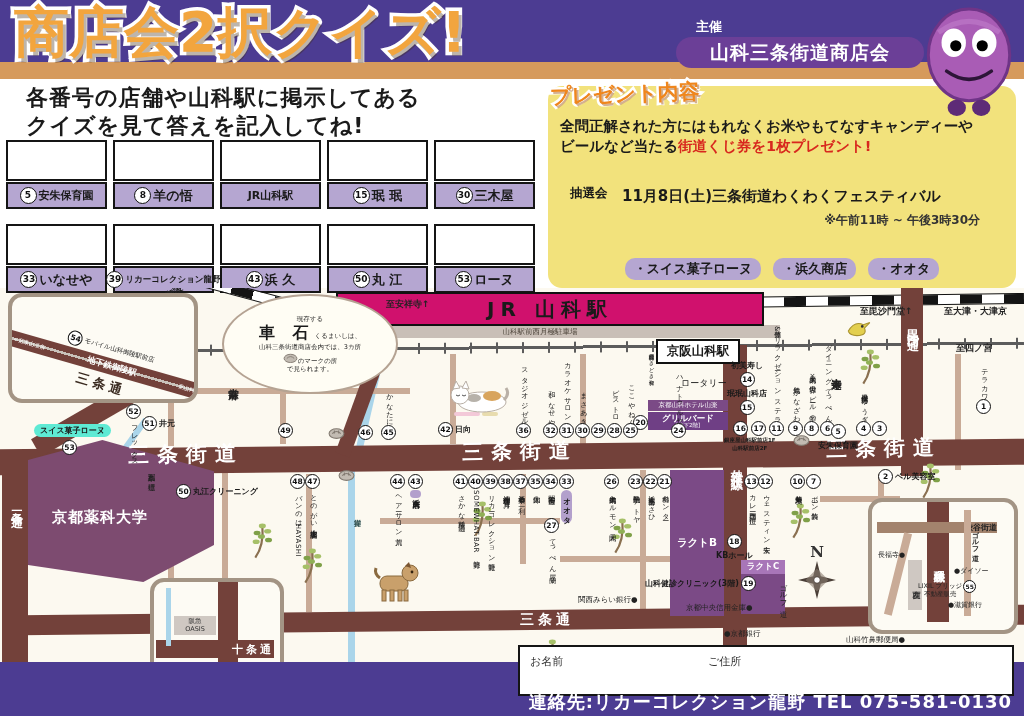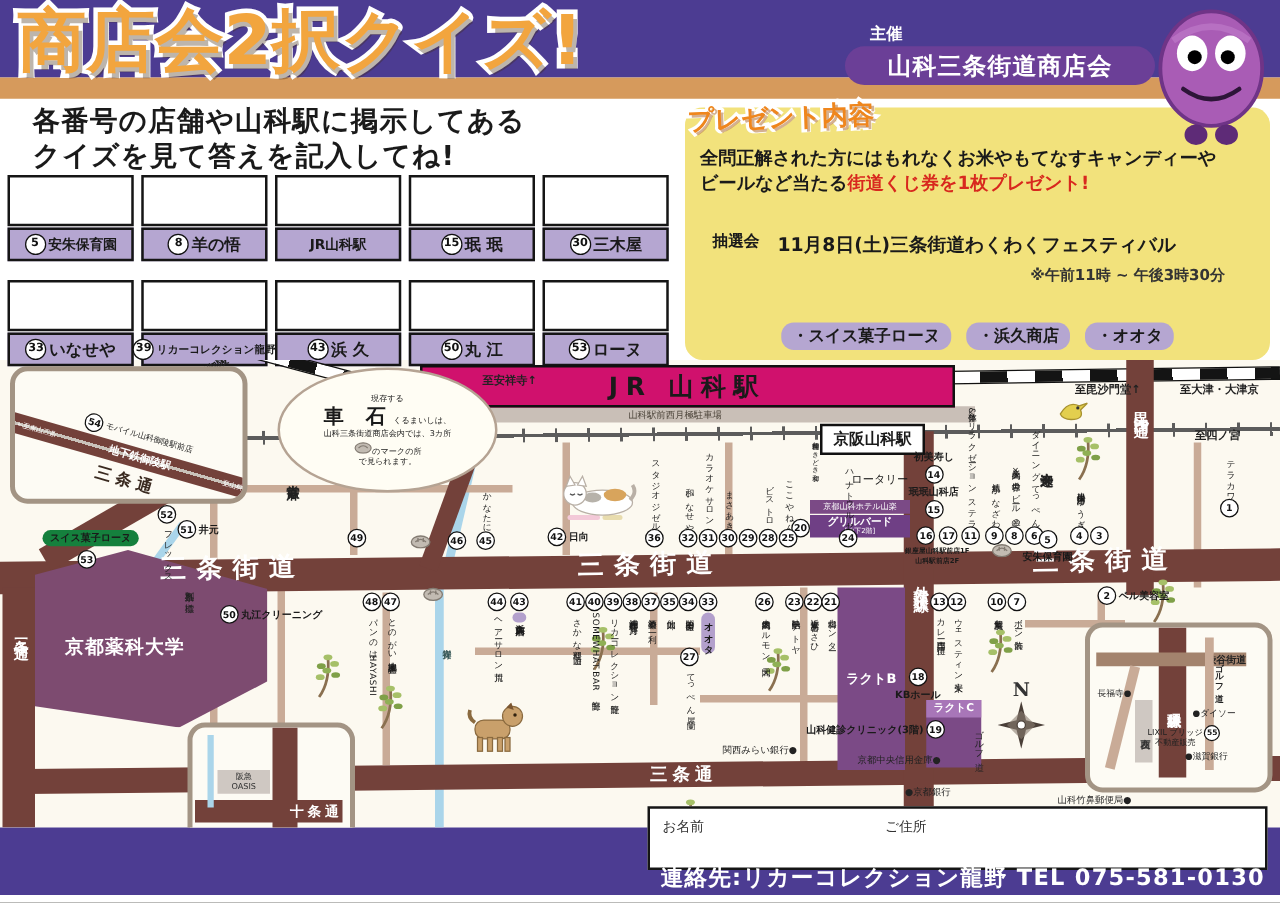--- a/index.html
+++ b/index.html
@@ -83,21 +83,21 @@
   .shop-v{position:absolute;display:flex;flex-direction:column;align-items:center;gap:1px;z-index:7;}
   .vtxt{writing-mode:vertical-rl;font-size:7px;letter-spacing:.5px;color:#1a1a1a;line-height:1.1;white-space:nowrap;}
   .pill-v{background:#b3a0cc;border-radius:7px;padding:3px 1px;font-weight:bold;font-size:7.5px;}
   .shop-hz{position:absolute;display:flex;align-items:center;gap:2px;z-index:7;font-size:8px;font-weight:bold;white-space:nowrap;}
   .shop-hz.col{flex-direction:column;gap:1px;}
   .plain{position:absolute;z-index:7;font-size:7.5px;color:#222;white-space:nowrap;}
   .plain.v{writing-mode:vertical-rl;}
   .plain.big{font-size:10.5px;font-weight:bold;}
   .plain.tiny{font-size:5.5px;}
   .plain.riv{color:#355;}
-  .pill-h{position:absolute;background:#15803d;border-radius:7px;font-size:8px;font-weight:bold;
+  .pill-h{position:absolute;background:#5eead4;border-radius:7px;font-size:8px;font-weight:bold;
           padding:1px 6px;z-index:7;white-space:nowrap;}
   .cloud{position:absolute;left:222px;top:6px;width:172px;height:96px;background:#fffdf4;border:2.5px solid #b5a393;
          border-radius:50%;z-index:8;display:flex;flex-direction:column;align-items:center;justify-content:center;
          text-align:center;line-height:1.25;}
   .cloud .s{font-size:6.5px;}
   .cloud .b{font-size:16px;font-weight:900;font-family:"DejaVu Serif",serif;letter-spacing:6px;}
   .cloud .bs{font-size:6.5px;letter-spacing:0;font-family:"DejaVu Sans",sans-serif;font-weight:normal;}
   .inset{position:absolute;background:#fdfbf4;border:4px solid #a39484;border-radius:14px;z-index:9;overflow:hidden;}
   .i1rot{position:absolute;left:-8px;top:14px;width:212px;transform:rotate(16deg);transform-origin:0 50%;}
   .i1shop{font-size:6.5px;display:flex;gap:2px;align-items:center;justify-content:center;margin-bottom:2px;}

